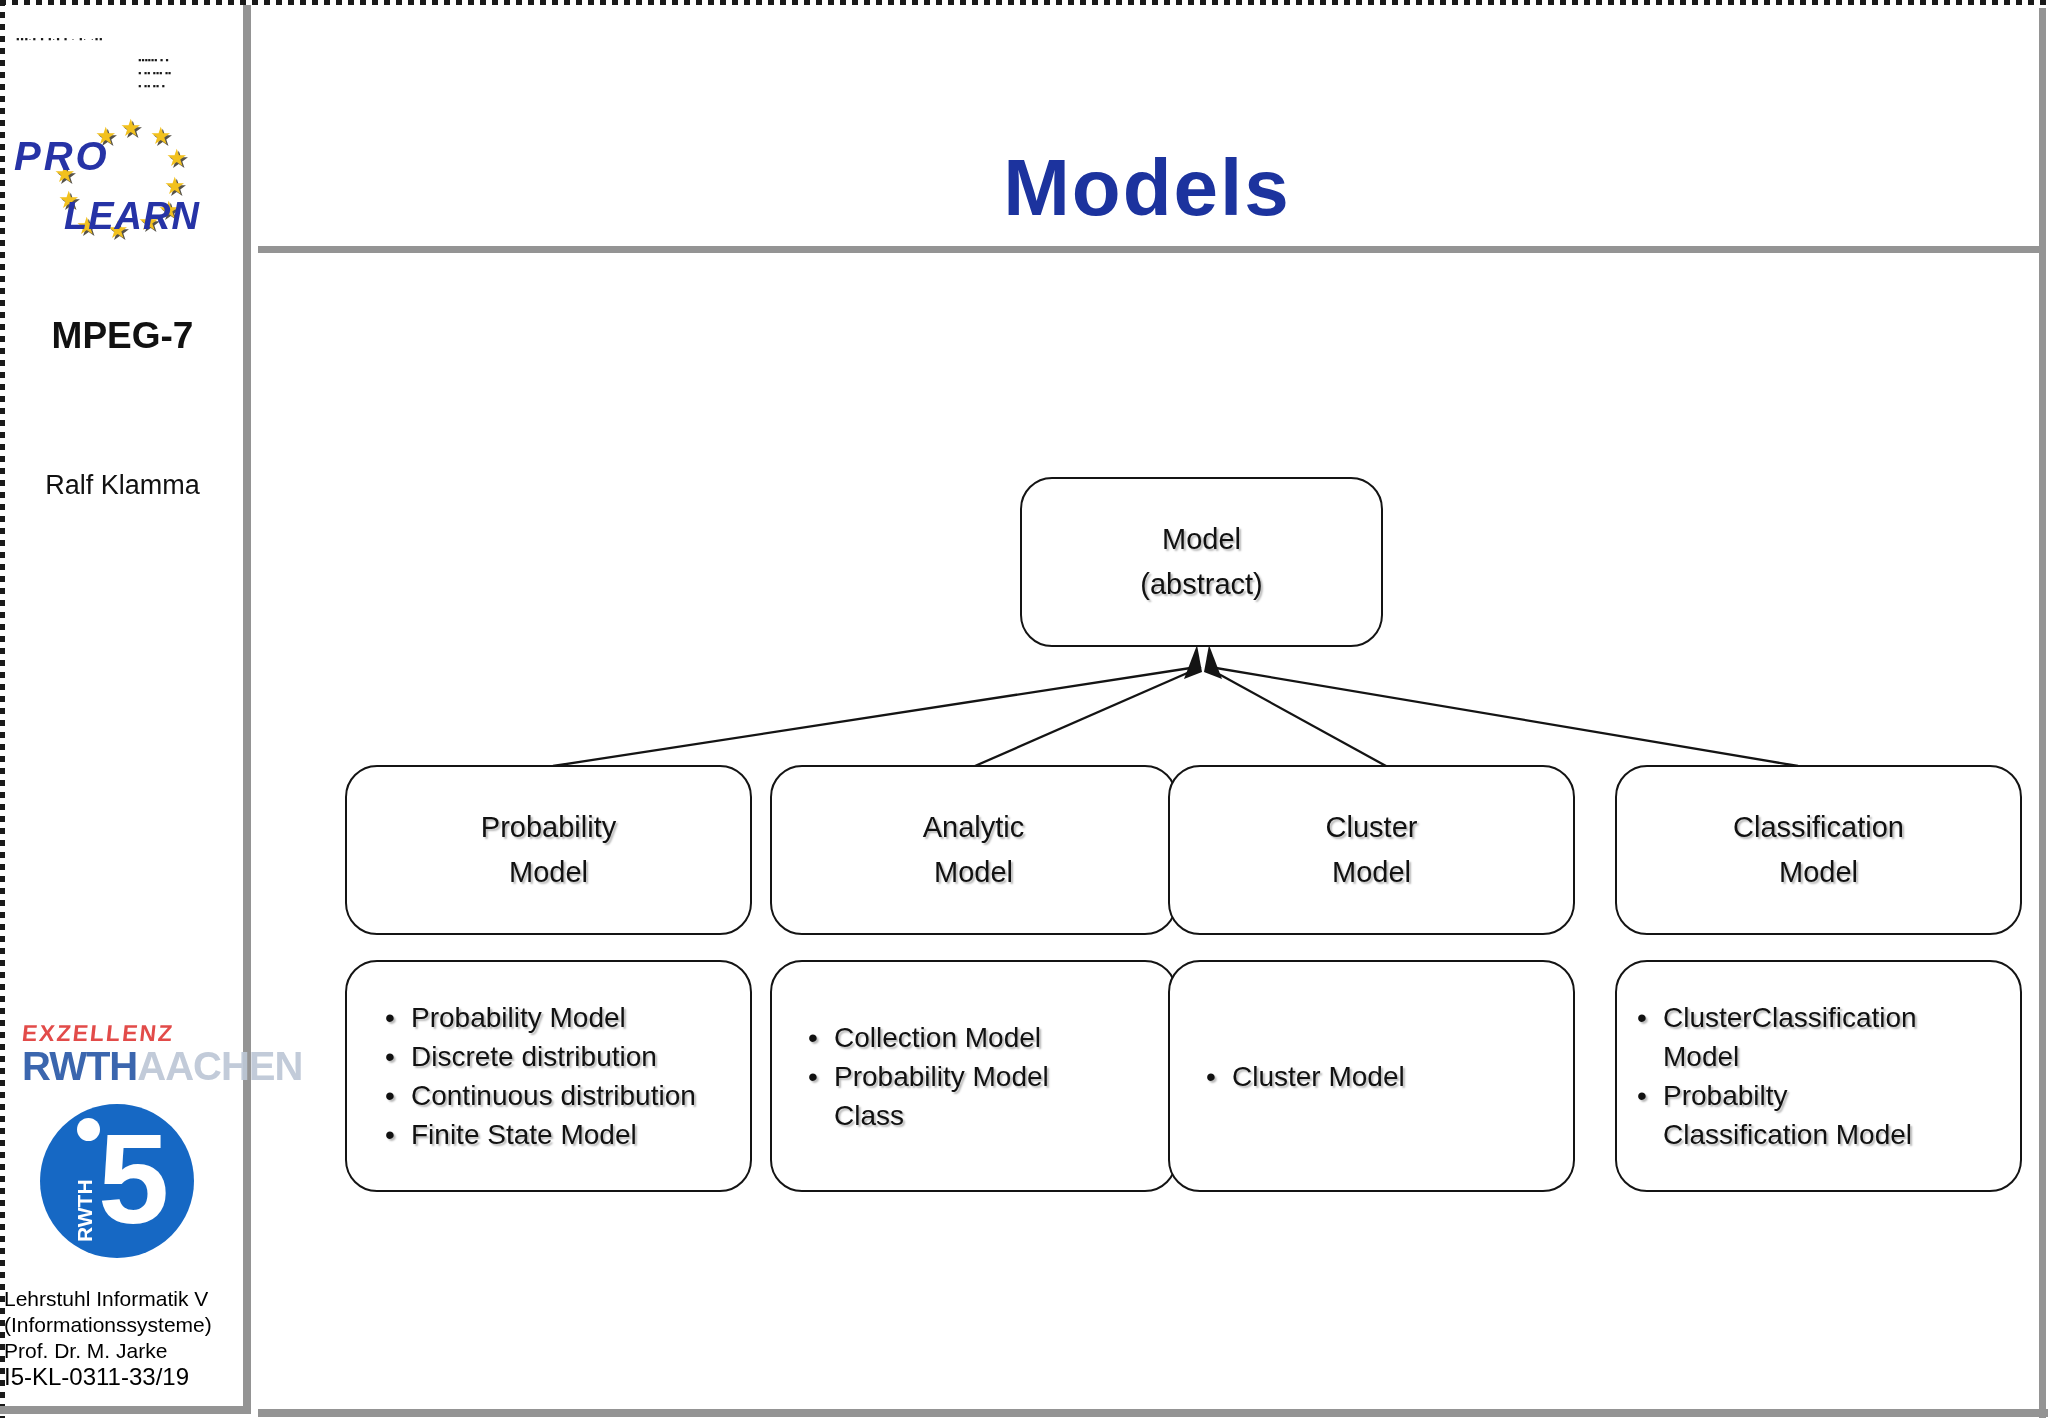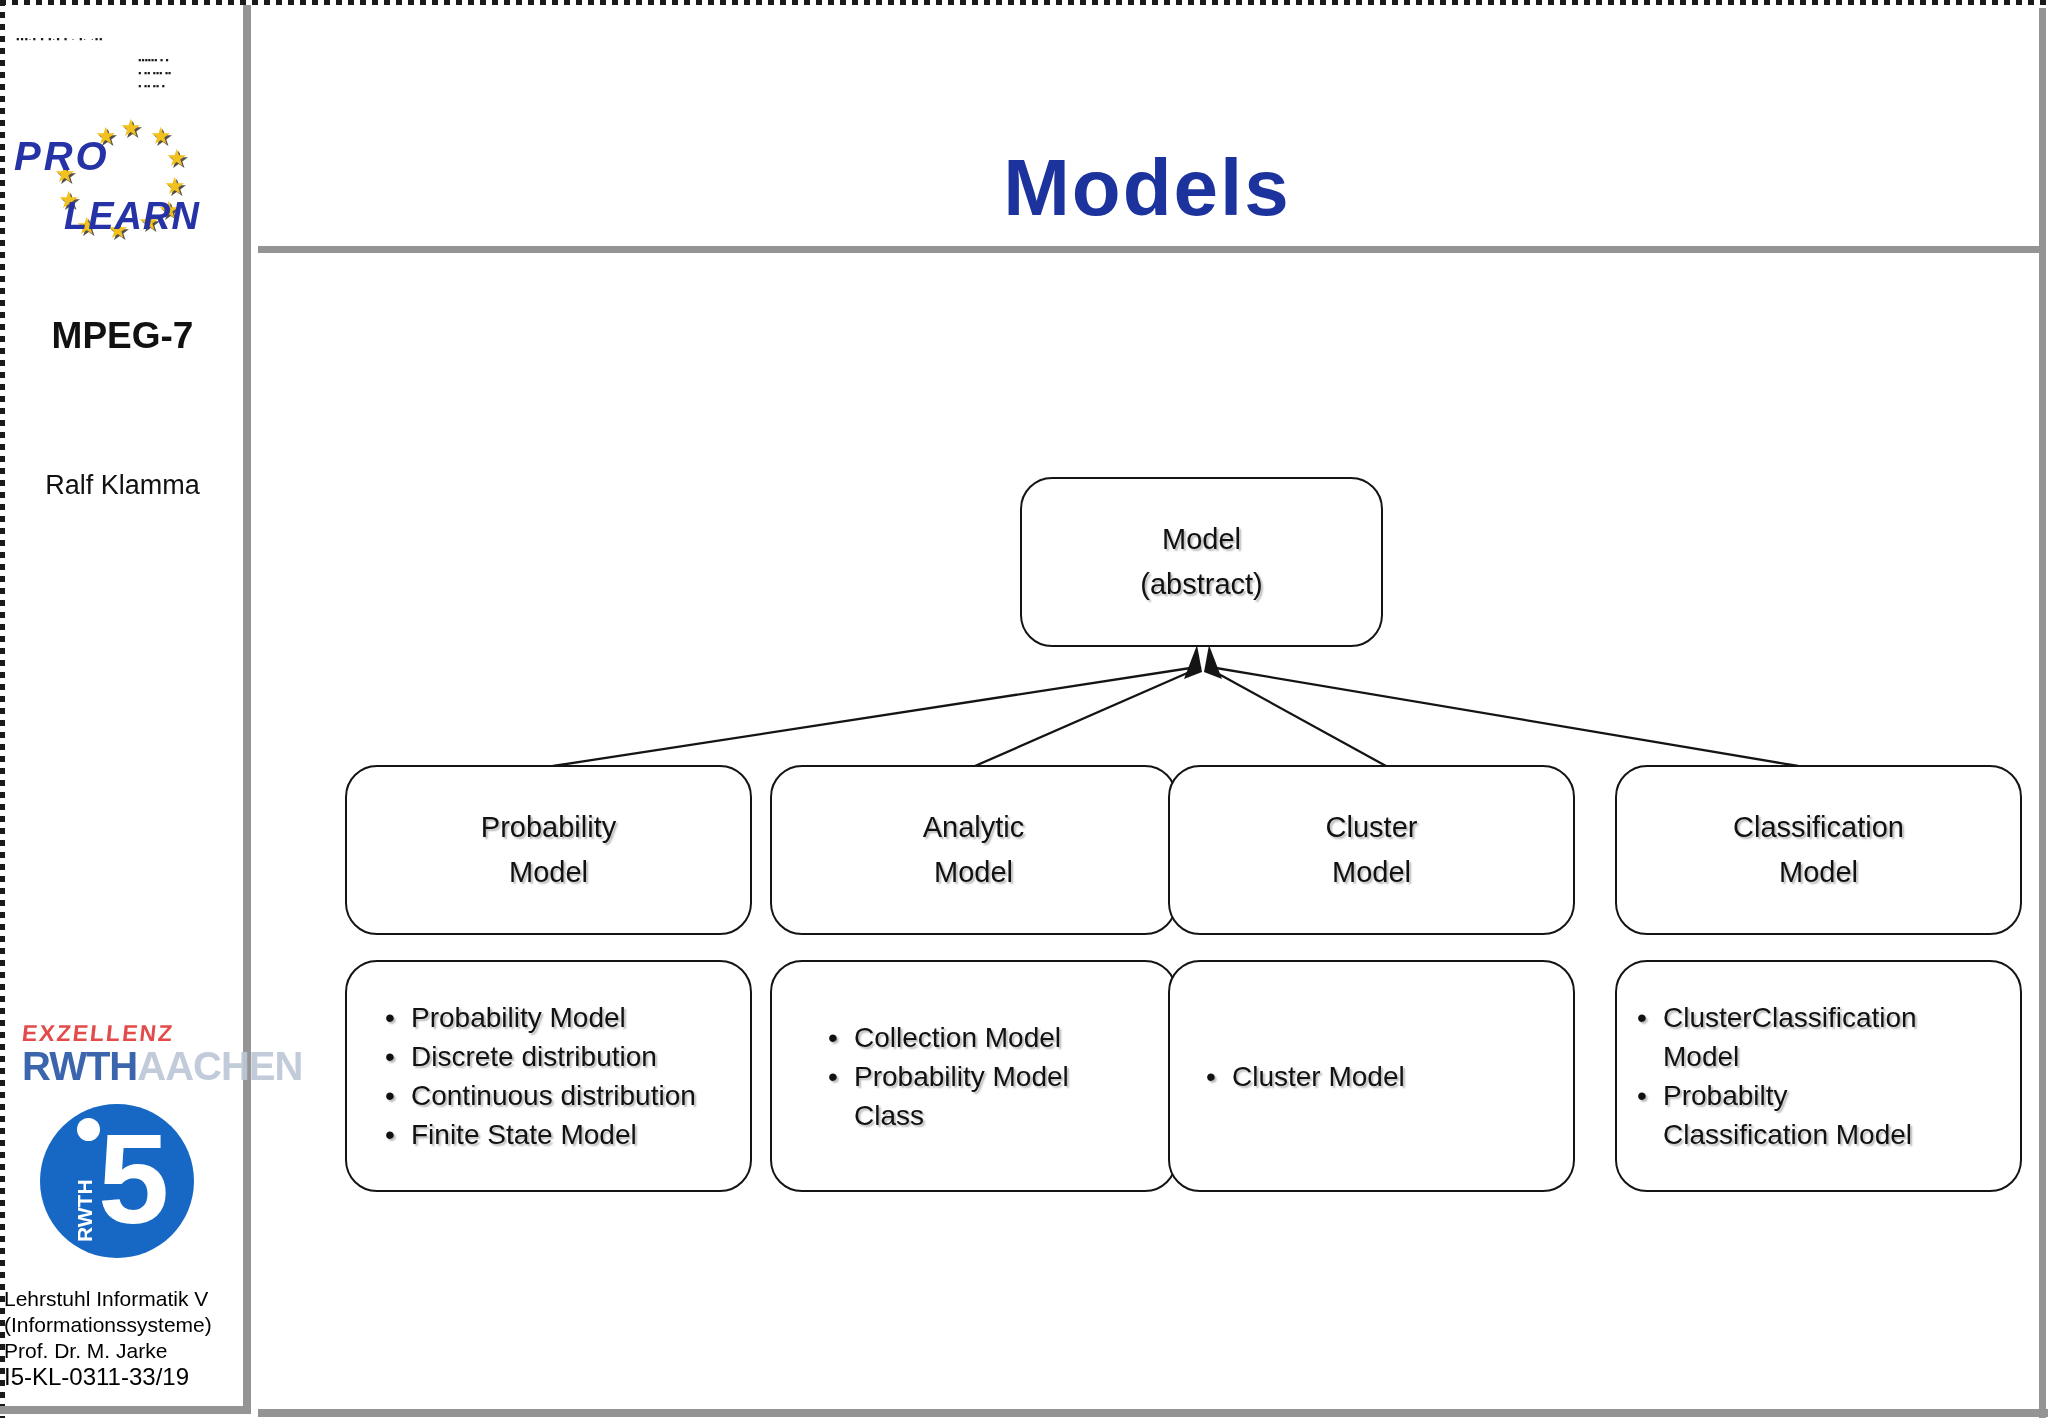--- a/index.html
+++ b/index.html
@@ -61,21 +61,21 @@
                   white-space:pre-line; font-size:29px; line-height:45px;
                   text-shadow:2px 2px 2px #b8b8b8; }
   .root-node   { left:1020px; top:477px; width:363px; height:170px; }
   .header-node { top:765px; width:407px; height:170px; }
   .detail-node { top:960px; width:407px; height:232px; display:flex; flex-direction:column; justify-content:center; }
   .h0,.d0 { left:345px; }  .h1,.d1 { left:770px; }  .h2,.d2 { left:1168px; }  .h3,.d3 { left:1615px; }
   .detail-node ul { list-style:none; margin:0; padding:0; }
   .detail-node li { display:flex; font-size:28px; line-height:39px; text-shadow:2px 2px 2px #b8b8b8; }
   .detail-node li::before { content:"\2022"; flex:0 0 26px; }
   .d0 { padding-left:38px; padding-right:12px; }
-  .d1 { padding-left:56px; padding-right:103px; }
+  .d1 { padding-left:36px; padding-right:103px; }
   .d2 { padding-left:36px; padding-right:12px; }
   .d3 { padding-left:20px; padding-right:80px; }
 </style>
 </head>
 <body>
 
 <div class="page">
 
   <div class="border-top"></div>
   <div class="border-left"></div>

